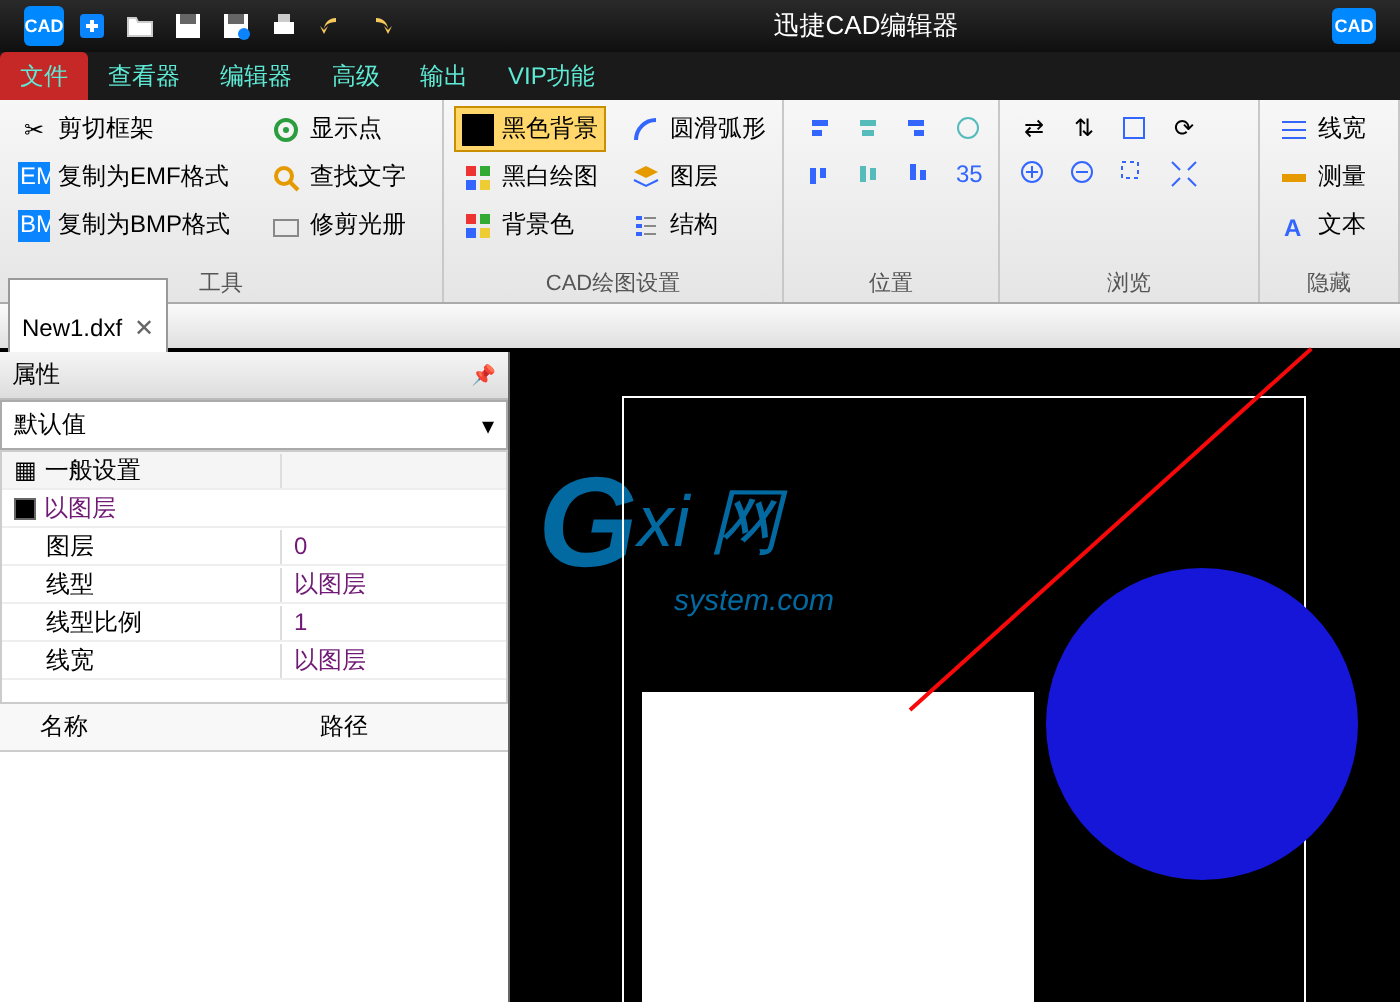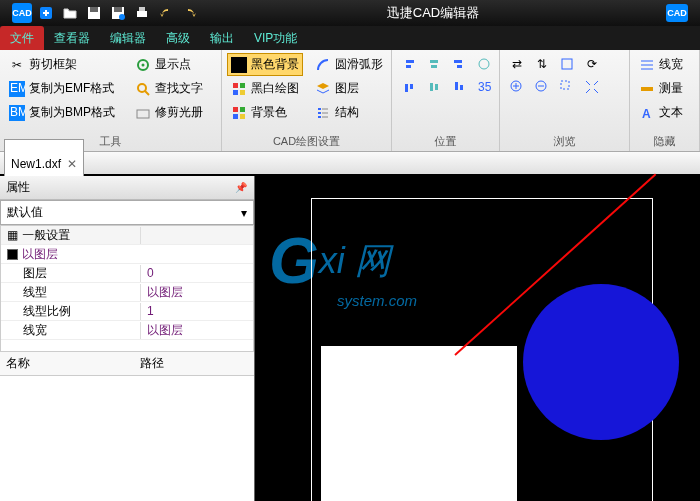--- a/index.html
+++ b/index.html
@@ -30,21 +30,21 @@
 .combo{background:#fff;border:1px solid #aaa;padding:3px 6px;display:flex;justify-content:space-between;align-items:center;margin:0}
 .proplist{flex:1;overflow:auto;background:#fff;border:1px solid #ccc;margin:0}
 .proprow{display:flex;border-bottom:1px solid #eee;height:19px;align-items:center}
 .proprow.section{background:#f5f5f5}
 .propkey{width:140px;padding-left:22px;border-right:1px solid #ddd;overflow:hidden}
 .propval{padding-left:6px;color:#701a75}
 .propkey.h{padding-left:6px;display:flex;align-items:center;gap:4px}
 .sw{width:11px;height:11px;background:#000;border:1px solid #666}
 .favhdr{background:linear-gradient(#f5f5f5,#ddd);padding:3px 6px;border-top:1px solid #bbb;border-bottom:1px solid #bbb}
 .favcols{display:flex;background:#f8f8f8;border-bottom:1px solid #ccc;padding:3px 0}
-.favcol1{width:140px;padding-left:6px}
+.favcol1{width:160px;padding-left:20px}
 .favbody{flex:1;background:#fff}
 .canvas{flex:1;background:#000;position:relative}
 .watermark{position:absolute;left:14px;top:48px;color:#0369a1;font-family:Georgia,serif}
 .watermark .g{font-size:64px;font-style:italic;font-weight:bold}
 .watermark .xi{font-size:36px;font-style:italic;position:relative;top:-10px}
 .watermark .sub{font-size:15px;font-style:italic;position:relative;top:-6px;display:block;margin-left:68px}
 .circle{position:absolute;width:156px;height:156px;border-radius:50%;background:#1616d8;left:268px;top:108px}
 .rect{position:absolute;width:196px;height:180px;background:#fff;left:66px;top:170px}
 .frame{position:absolute;border:1px solid #fff;left:56px;top:22px;width:342px;height:310px}
 .redline{position:absolute;width:270px;height:2px;background:#f80808;transform:rotate(-42deg);transform-origin:left center;left:200px;top:178px}

